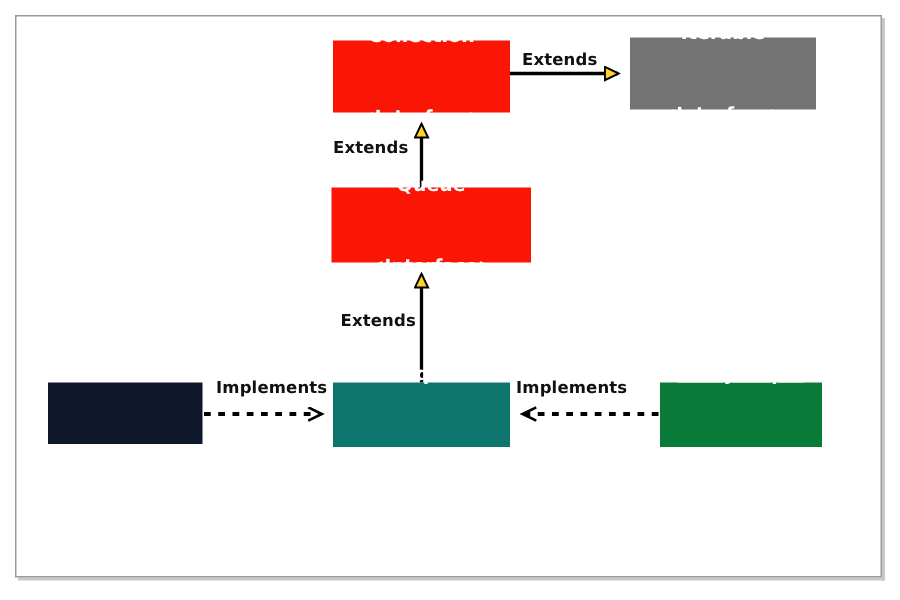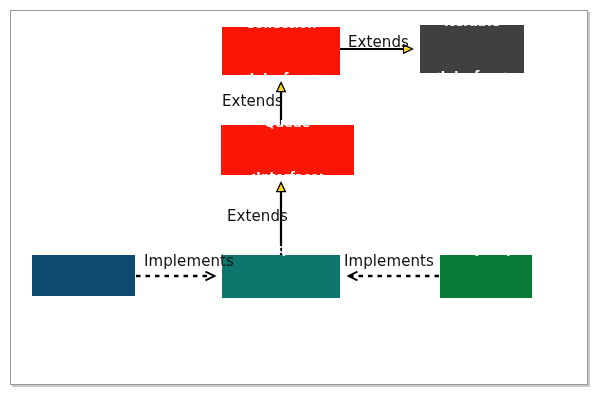--- a/index.html
+++ b/index.html
@@ -64,22 +64,22 @@
     letter-spacing: 0.1px;
   }
   .node .n-stereo {
     font-size: 12px;
     font-weight: bold;
     letter-spacing: 0.1px;
     margin-top: 4px;
   }
   .edge-label {
     position: absolute;
-    font-size: 15px;
-    font-weight: normal;
+    font-size: 11px;
+    font-weight: bold;
     color: #111111;
     white-space: nowrap;
     letter-spacing: 0.1px;
   }
   .caption {
     position: absolute;
     left: 0;
     width: 600px;
     text-align: center;
     font-size: 12.5px;
@@ -130,41 +130,41 @@
     <g>
       <line x1="439" y1="276" x2="349" y2="276" stroke="#000000" stroke-width="2.6" stroke-dasharray="4.5 5" stroke-linecap="butt" marker-end="url(#mk-open)"></line>
     </g>
   </svg>
 
   <div class="node" style="left:222px; top:27px; width:118px; height:48px; background:#FA1505;">
     <div class="n-title">Collection</div>
     <div class="n-stereo">&lt;Interface&gt;</div>
   </div>
 
-  <div class="node" style="left:420px; top:25px; width:104px; height:48px; background:#404040;">
+  <div class="node" style="left:420px; top:25px; width:124px; height:48px; background:#737373;">
     <div class="n-title">Iterable</div>
     <div class="n-stereo">&lt;Interface&gt;</div>
   </div>
 
   <div class="node" style="left:221px; top:125px; width:133px; height:50px; background:#FA1505;">
     <div class="n-title">Queue</div>
     <div class="n-stereo">&lt;Interface&gt;</div>
   </div>
 
   <div class="node" style="left:222px; top:255px; width:118px; height:43px; background:#0f766e;">
     <div class="n-title">Deque</div>
     <div class="n-stereo">&lt;Interface&gt;</div>
   </div>
 
-  <div class="node" style="left:32px; top:255px; width:103px; height:41px; background:#0c4a6e;">
+  <div class="node" style="left:32px; top:255px; width:103px; height:41px; background:#0f172a;">
     <div class="n-title">LinkedList</div>
     <div class="n-stereo">&lt;Class&gt;</div>
   </div>
 
-  <div class="node" style="left:440px; top:255px; width:92px; height:43px; background:#0A7A38;text-decoration:underline;">
+  <div class="node" style="left:440px; top:255px; width:108px; height:43px; background:#0A7A38;text-decoration:underline;">
     <div class="n-title">ArrayDeque</div>
     <div class="n-stereo">&lt;Class&gt;</div>
   </div>
 
   <div class="edge-label" style="left:348px; top:33px;">Extends</div>
 
   <div class="edge-label" style="left:222px; top:92px;">Extends</div>
 
   <div class="edge-label" style="left:227px; top:207px;">Extends</div>
 

